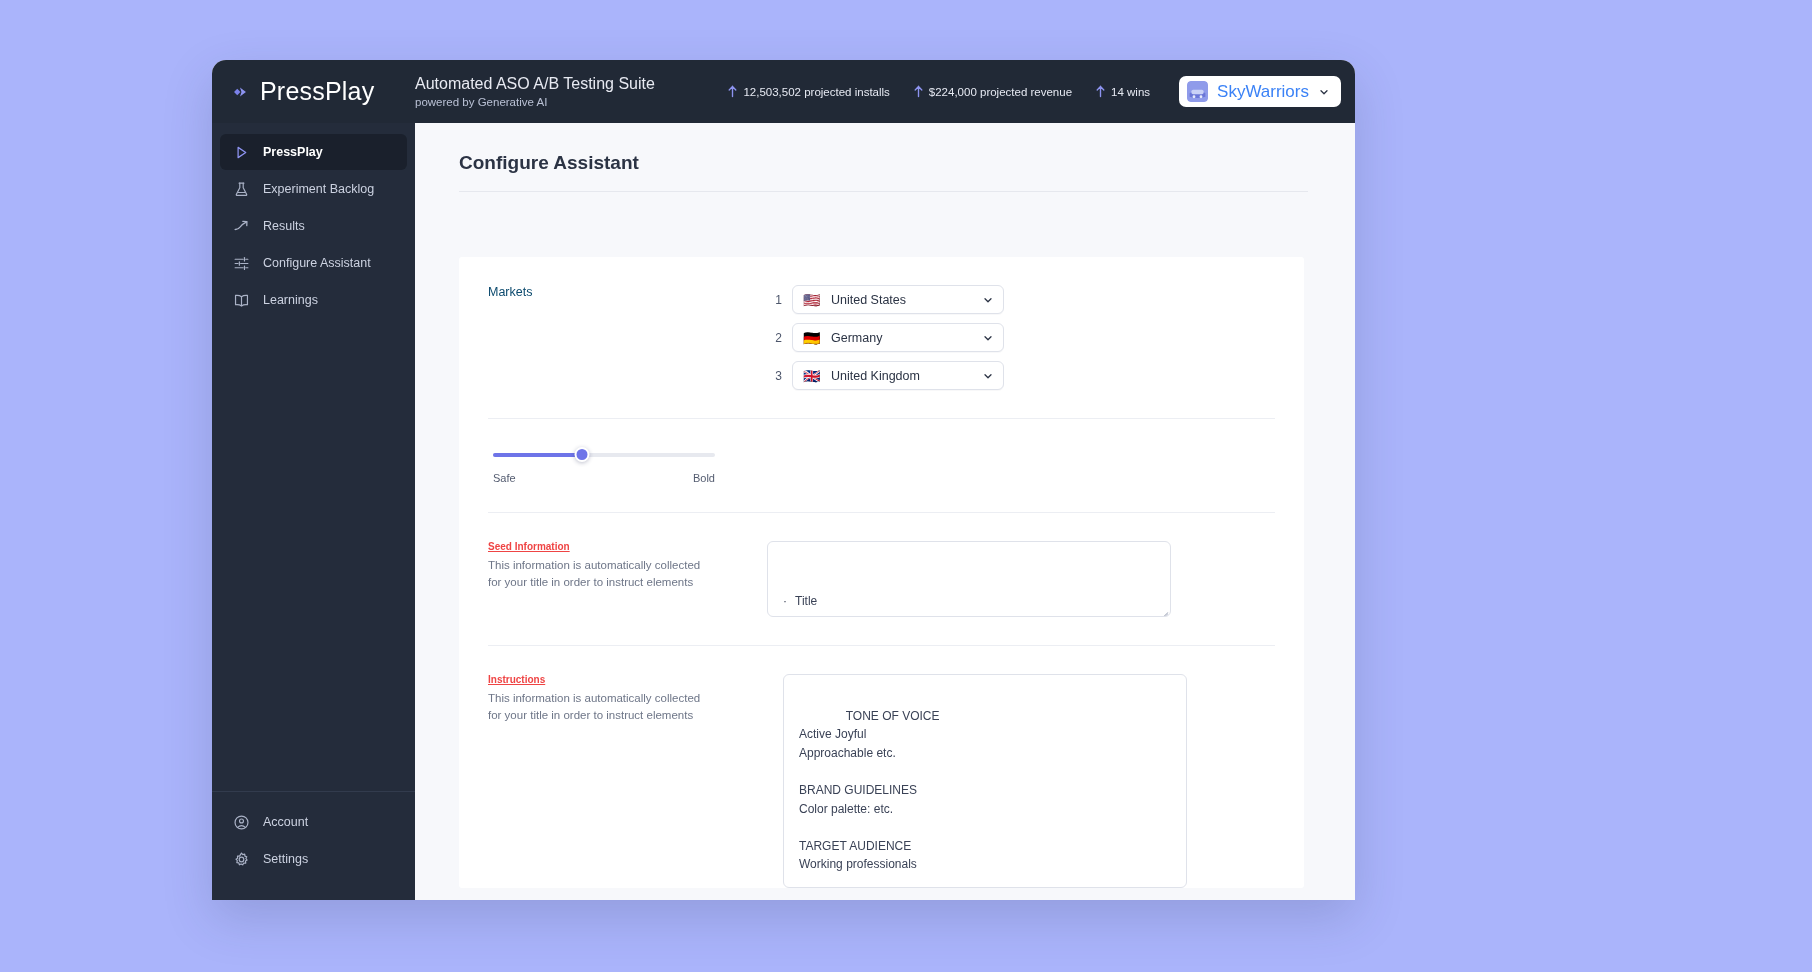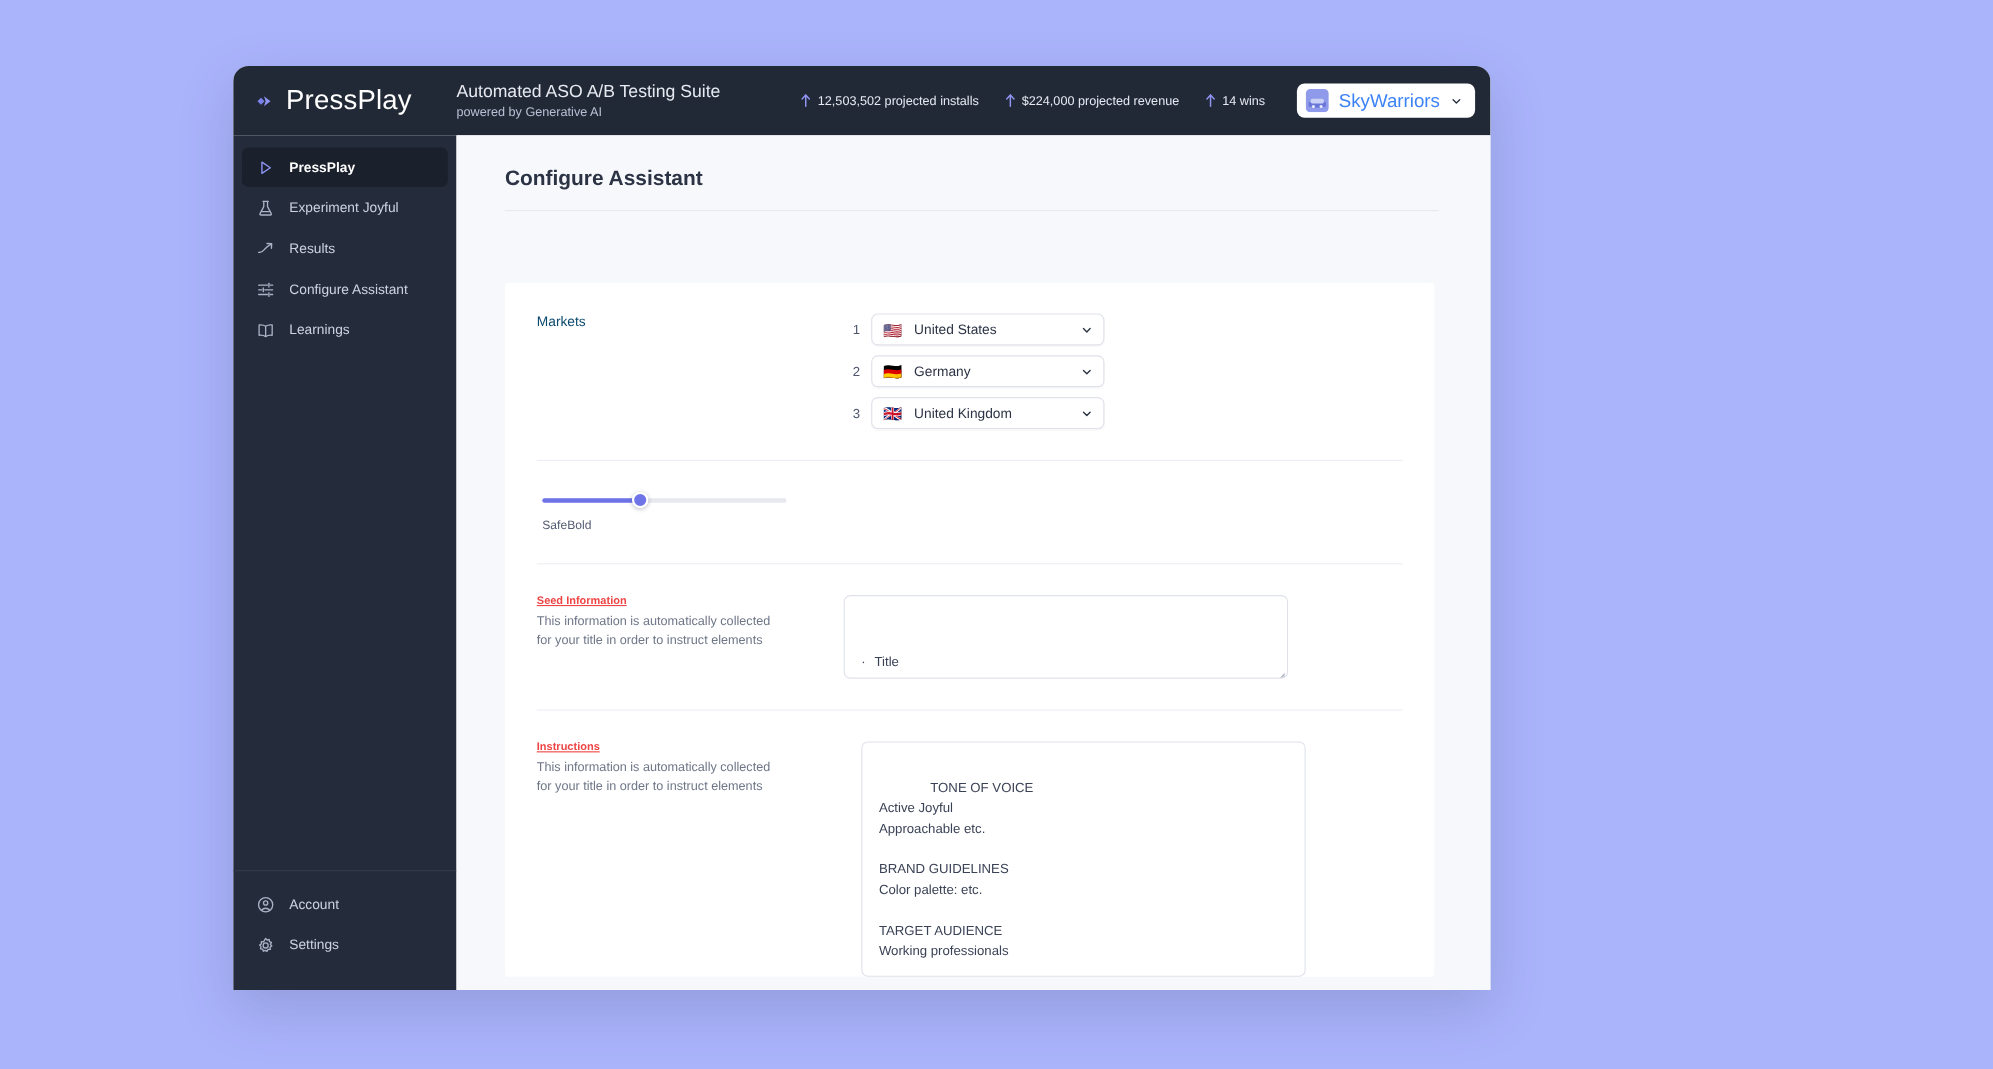--- a/index.html
+++ b/index.html
@@ -277,21 +277,21 @@
     width: 15px; height: 15px;
     border-radius: 50%;
     background: #6e74e8;
     border: 2px solid #ffffff;
     box-shadow: 0 1px 4px rgba(40,48,90,.3);
     cursor: pointer;
     transform: translateX(-50%);
   }
   .slider-ends {
     display: flex;
-    justify-content: flex-start;
+    justify-content: space-between;
     width: 222px;
     margin-top: 9px;
   }
   .slider-ends span { font-size: 11px; color: #545c70; }
 
   
   .ta-box {
     position: relative;
     background: #ffffff;
     border: 1px solid #dfe2ea;
@@ -403,21 +403,21 @@
         </svg>
         <span class="nav-label">PressPlay</span>
       </div>
 
       <div class="nav-item">
         <svg class="nav-icon" viewBox="0 0 20 20">
           <path d="M8 2.5 L8 8 L4 15.5 Q3.4 17 5 17 L15 17 Q16.6 17 16 15.5 L12 8 L12 2.5" fill="none" stroke="#aab2c6" stroke-width="1.4" stroke-linejoin="round" stroke-linecap="round"></path>
           <path d="M7.2 2.5 L12.8 2.5" stroke="#aab2c6" stroke-width="1.4" stroke-linecap="round"></path>
           <path d="M5.6 13.5 L14.4 13.5" stroke="#aab2c6" stroke-width="1.3"></path>
         </svg>
-        <span class="nav-label">Experiment Joyful</span>
+        <span class="nav-label">Experiment Backlog</span>
       </div>
 
       <div class="nav-item">
         <svg class="nav-icon" viewBox="0 0 20 20">
           <path d="M2.5 13.5 Q6 13.8 8.5 10.5 Q11 7 16 4.5" fill="none" stroke="#aab2c6" stroke-width="1.5" stroke-linecap="round"></path>
           <path d="M11.5 4 L16.4 4.2 L16.2 9" fill="none" stroke="#aab2c6" stroke-width="1.5" stroke-linecap="round" stroke-linejoin="round"></path>
         </svg>
         <span class="nav-label">Results</span>
       </div>
 

